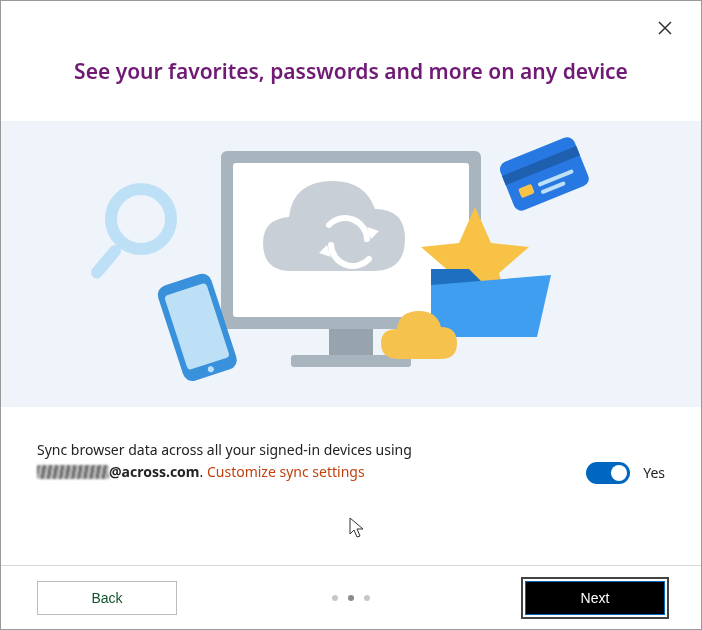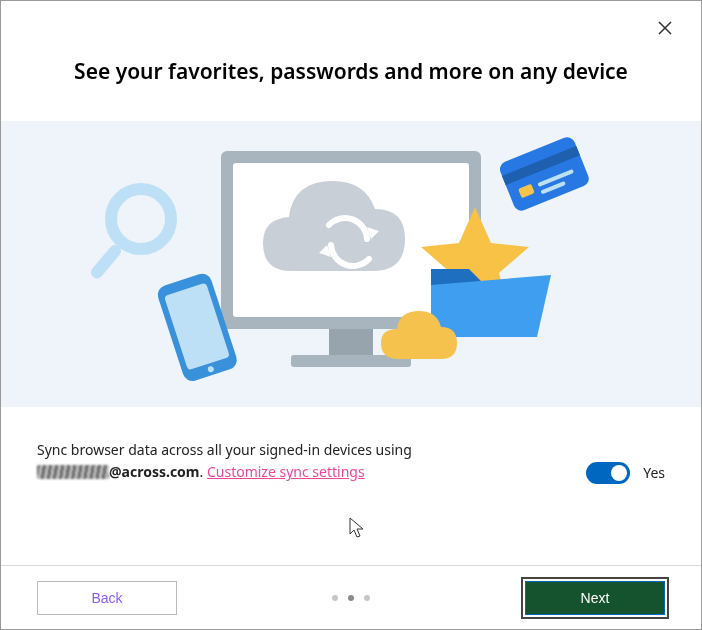--- a/index.html
+++ b/index.html
@@ -17,21 +17,21 @@
     top: 18px;
     right: 24px;
     width: 20px; height: 20px;
     cursor: pointer;
   }
   .close svg { width: 16px; height: 16px; }
   .title {
     text-align: center;
     font-size: 21px;
     font-weight: 600;
-    color: #000000;
+    color: #701a75;
     margin-top: 56px;
   }
   .hero {
     margin-top: 36px;
     width: 100%;
     height: 286px;
     background: #eef4fa;
     position: relative;
     overflow: hidden;
   }
@@ -55,22 +55,21 @@
   }
   .email-blur {
     display: inline-block;
     width: 72px; height: 14px;
     vertical-align: -2px;
     background: repeating-linear-gradient(100deg,#555 0 2px,#999 2px 4px,#ccc 4px 6px);
     filter: blur(1px);
     border-radius: 2px;
   }
   .link {
-    color: #ec4899;
-    text-decoration: underline;
+    color: #c2410c;
     cursor: pointer;
   }
   .toggle-wrap {
     display: flex;
     align-items: center;
     gap: 13px;
     margin-top: 4px;
   }
   .toggle {
     width: 44px; height: 22px;
@@ -106,24 +105,24 @@
     justify-content: space-between;
     padding: 0 36px;
   }
   .btn {
     width: 140px;
     height: 34px;
     font-size: 14px;
     cursor: pointer;
     border: 1px solid #bbb;
     background: #fff;
-    color: #8b5cf6;
+    color: #14532d;
   }
   .btn.primary {
-    background: #14532d;
+    background: #000000;
     color: #fff;
     border: 1px solid #0067c0;
     outline: 2px solid #444;
     outline-offset: 2px;
   }
   .dots {
     display: flex;
     gap: 10px;
   }
   .dots span {

